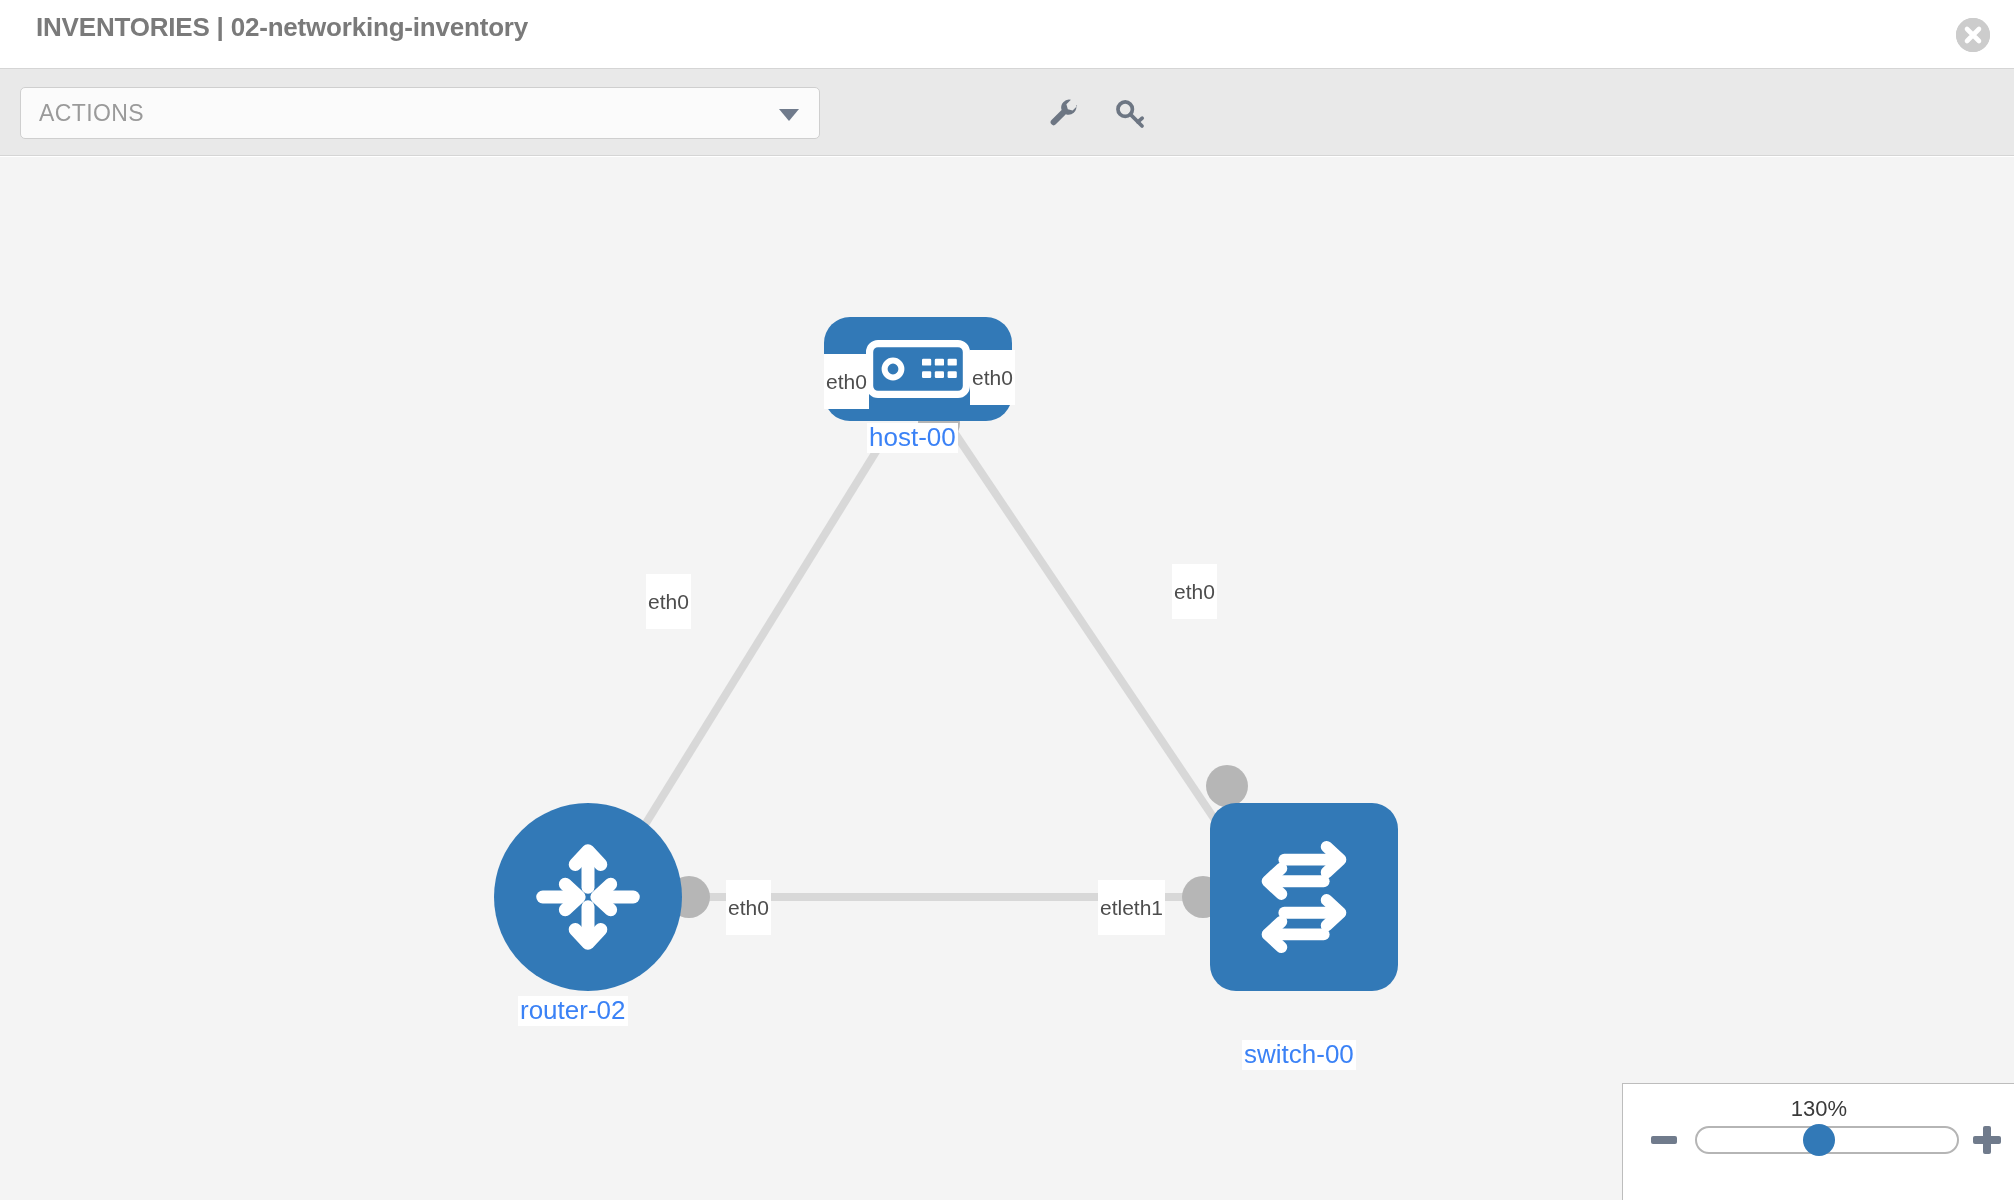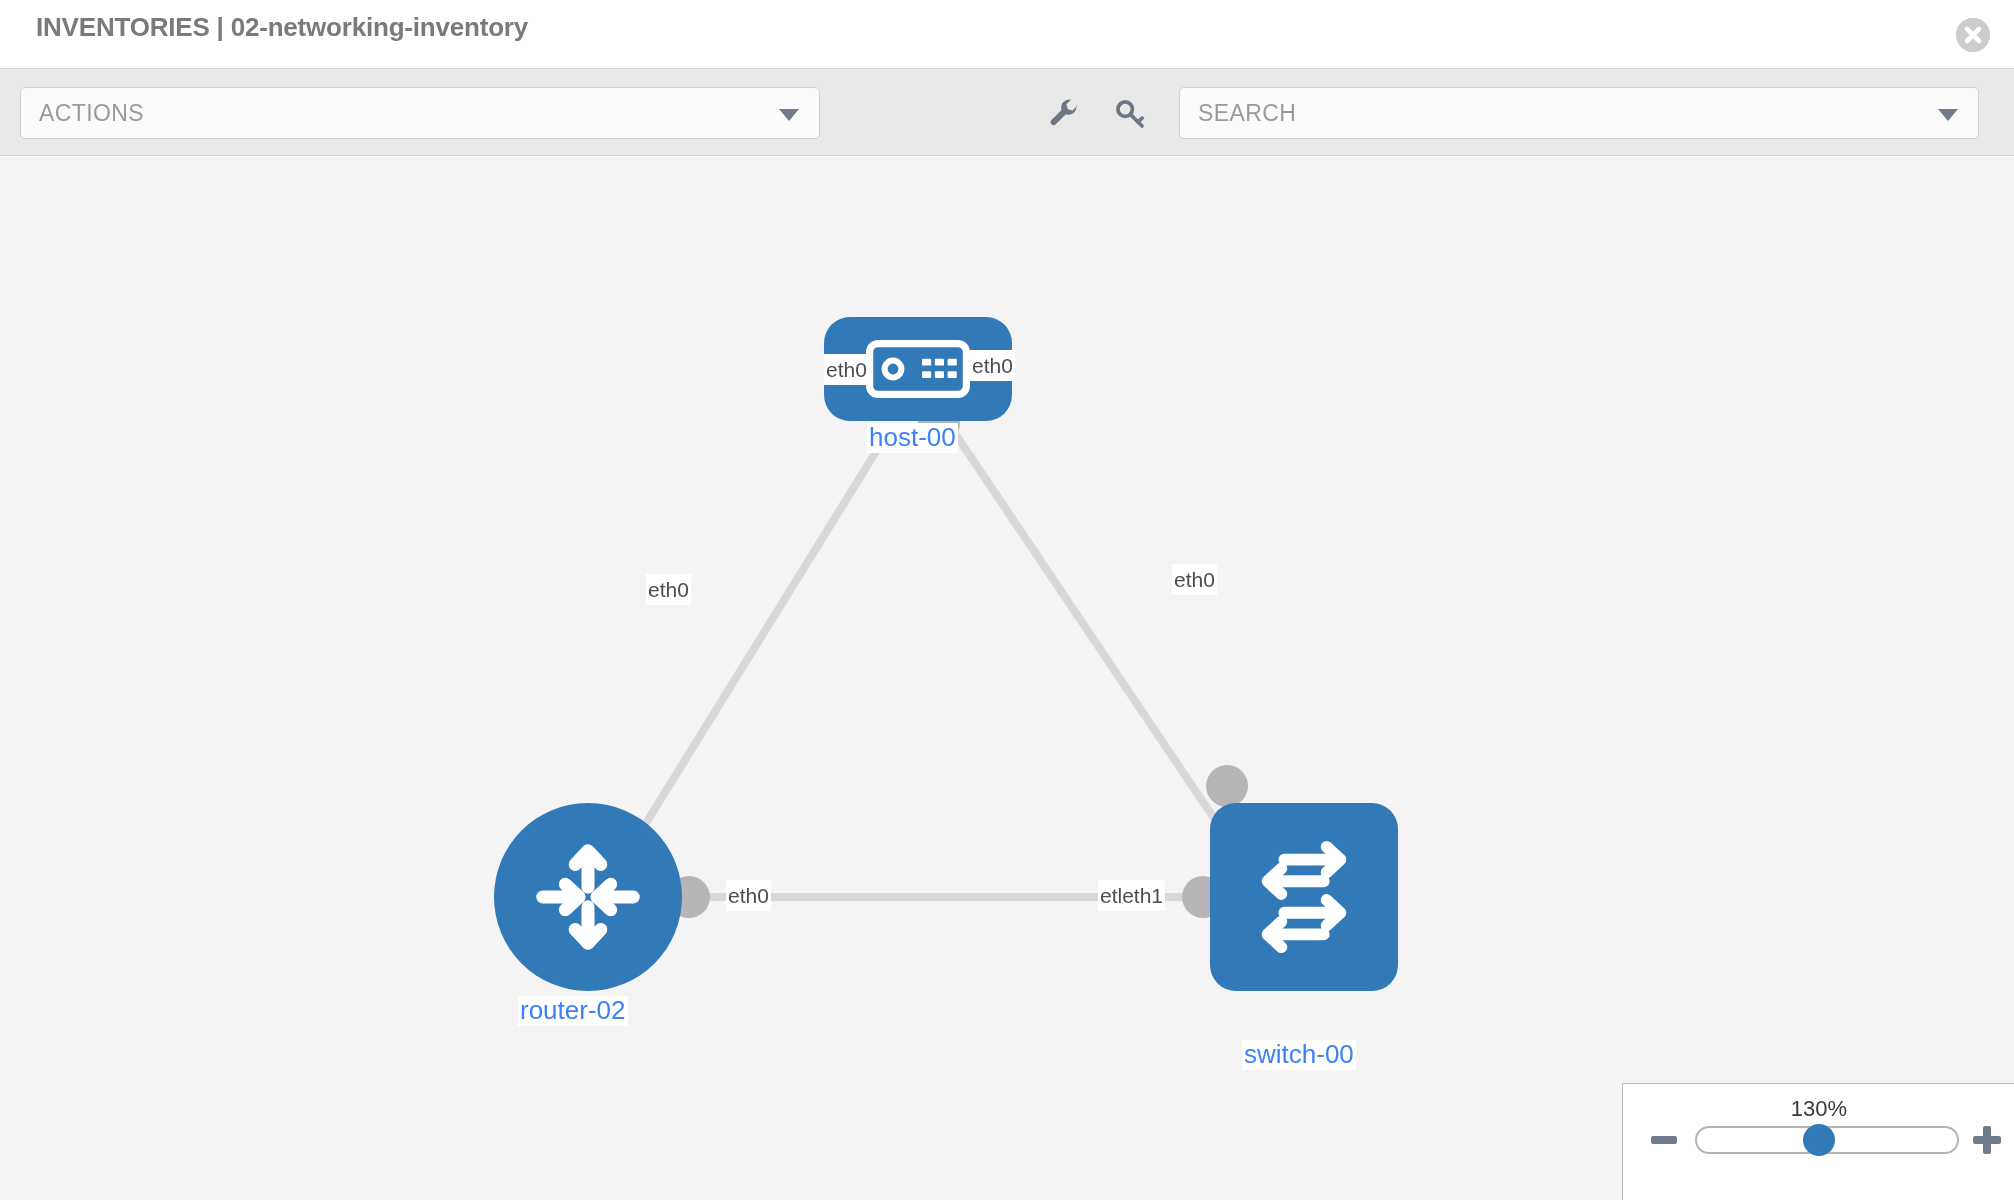--- a/index.html
+++ b/index.html
@@ -176,21 +176,21 @@
     background: #b6b6b6;
   }
 
   
   .edge-label {
     position: absolute;
     font-size: 21px;
     color: #4d4d4d;
     background: #ffffff;
     white-space: nowrap;
-    padding: 4px 2px;
+    padding: 16px 2px;
     line-height: 1.1;
   }
 
   
   .zoom-panel {
     position: absolute;
     left: 1622px; top: 1083px;
     width: 392px; height: 117px;
     background: #ffffff;
     border-top: 1px solid #bdbdbd;
@@ -269,24 +269,20 @@
     </div>
 
     <div class="tool-icon key">
       <svg width="34" height="34" viewBox="0 0 24 24" aria-hidden="true">
         <circle cx="8.6" cy="8.6" r="5.1" fill="none" stroke="#6d7683" stroke-width="2.6"></circle>
         <path d="M12.3 12.3 L20.5 20.5" stroke="#6d7683" stroke-width="2.6" stroke-linecap="round"></path>
         <path d="M17.6 17.6 L20.6 14.9" stroke="#6d7683" stroke-width="2.6" stroke-linecap="round"></path>
       </svg>
     </div>
 
-    <div class="search-box">
-      <span class="lbl">SEARCH</span>
-      <span class="caret"></span>
-    </div>
   </div>
 
   <div class="canvas">
 
     <svg class="edges" viewBox="0 0 2014 1043">
 
       <line x1="890" y1="272" x2="625" y2="700" stroke="#d8d8d8" stroke-width="8"></line>
 
       <line x1="952" y1="272" x2="1240" y2="700" stroke="#d8d8d8" stroke-width="8"></line>
 

